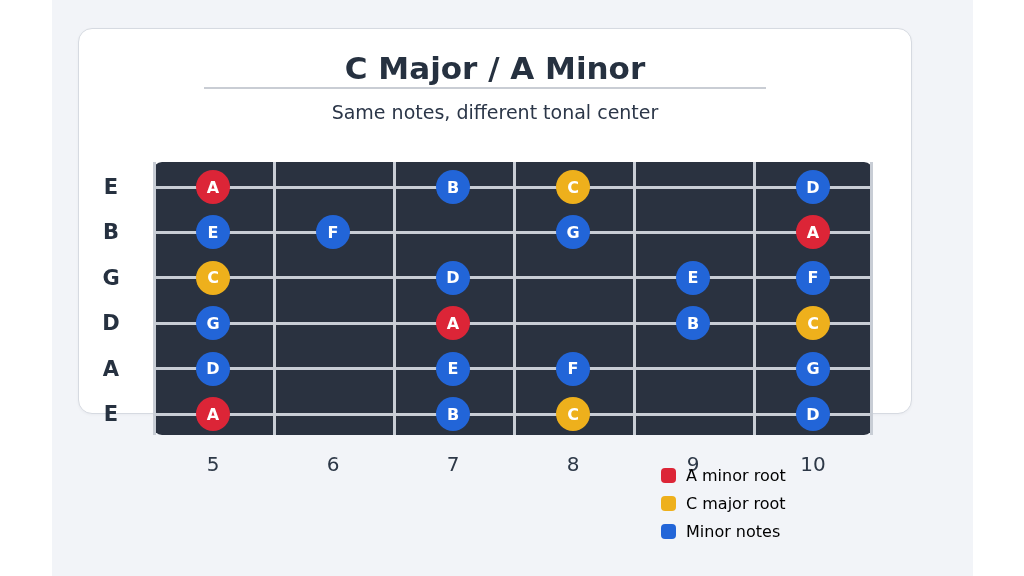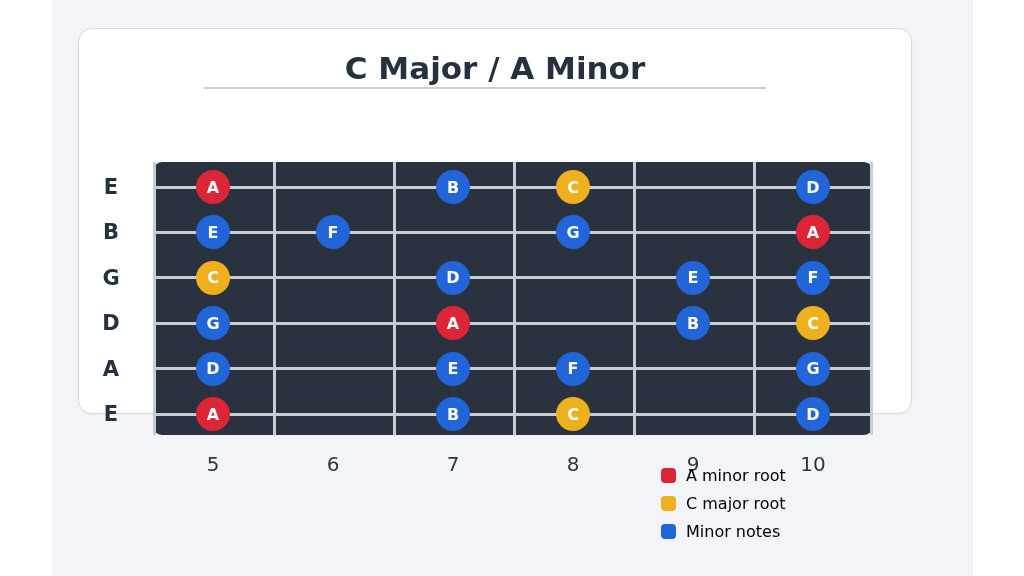--- a/index.html
+++ b/index.html
@@ -82,20 +82,21 @@
   }
 </style>
 </head>
 <body>
 
 <div class="panel"></div>
 
 <div class="card">
   <h1 class="title">C Major / A Minor</h1>
   <div class="title-divider"></div>
+  <div class="subtitle">Same notes, different tonal center</div>
 
   <div id="string-labels">
       <div class="string-label" style="top: 144px;">E</div>
       <div class="string-label" style="top: 189.4px;">B</div>
       <div class="string-label" style="top: 234.8px;">G</div>
       <div class="string-label" style="top: 280.2px;">D</div>
       <div class="string-label" style="top: 325.6px;">A</div>
       <div class="string-label" style="top: 371px;">E</div>
     </div>
 

